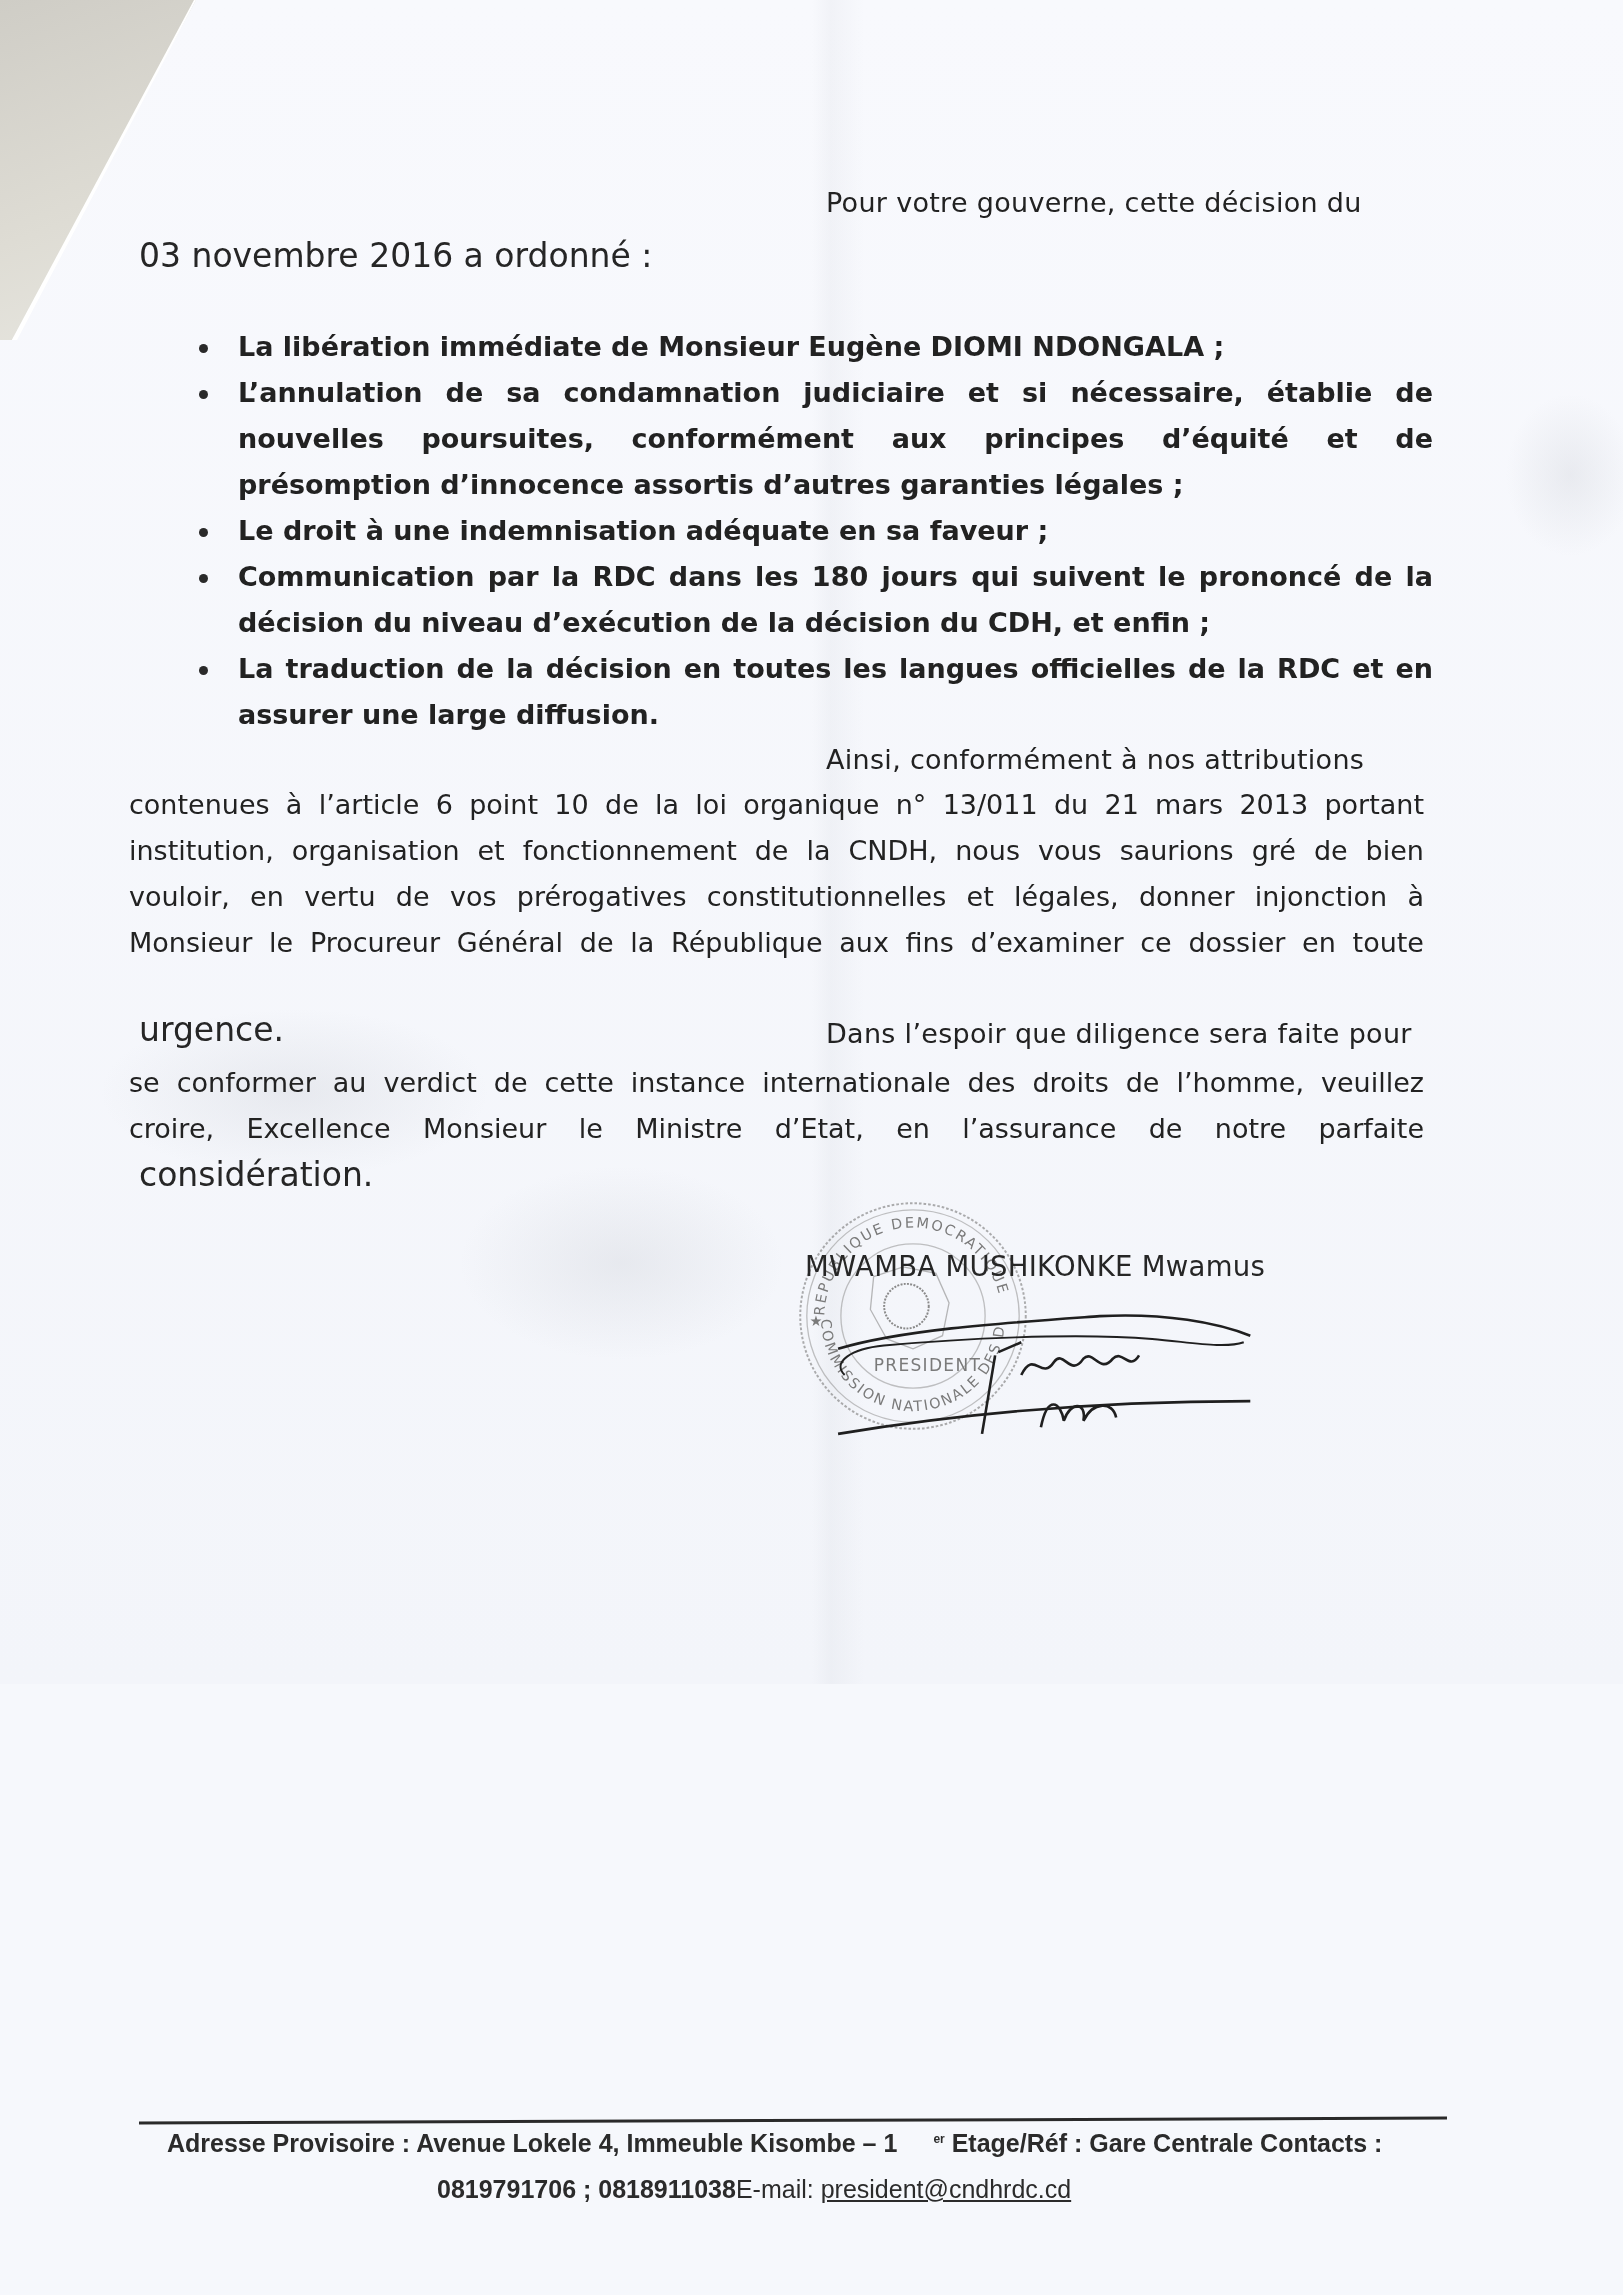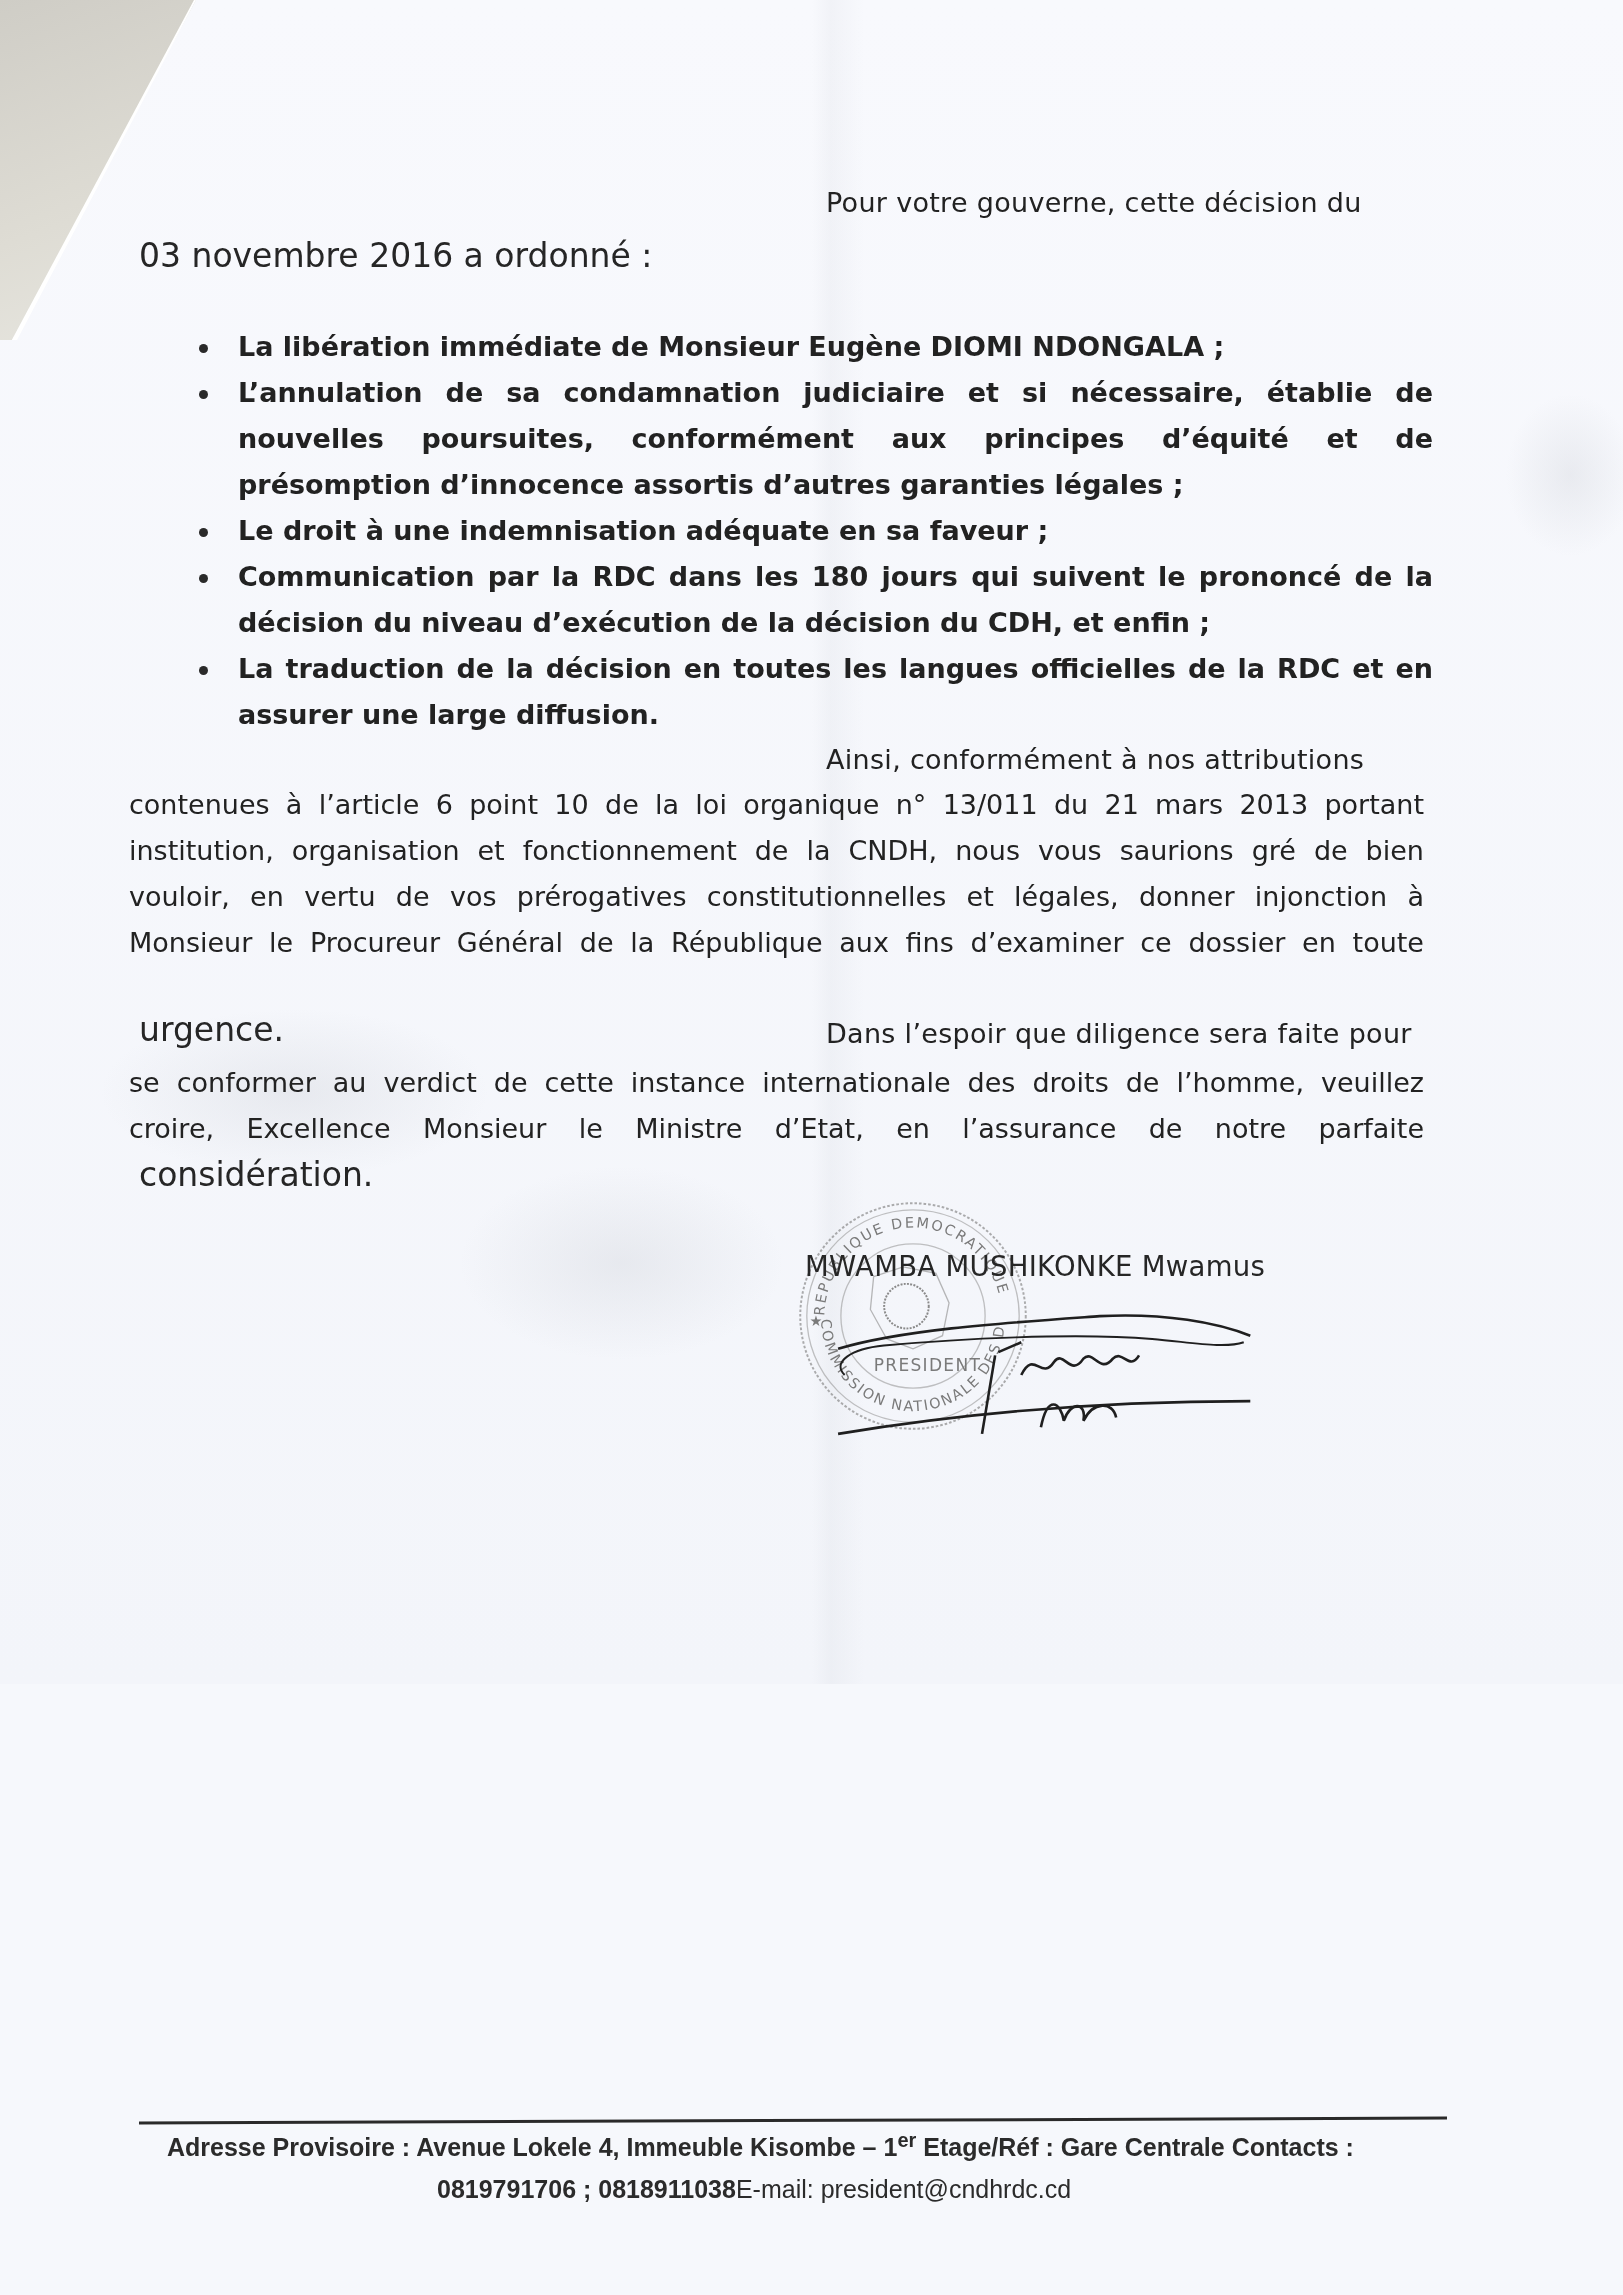--- a/index.html
+++ b/index.html
@@ -53,22 +53,22 @@
       transform: rotate(-0.22deg);
     }
     .footer-line1 {
       position: absolute; left: 167px; top: 2129px; font-size: 25px; font-weight: bold; color: #2b2b2b;
       font-family: "Liberation Sans", sans-serif;
     }
     .footer-line2 {
       position: absolute; left: 437px; top: 2175px; font-size: 25px; color: #2b2b2b;
       font-family: "Liberation Sans", sans-serif;
     }
-    .email-link { font-weight: normal; color: #2b2b2b; text-align: center; }
-    sup { font-size: 20px; }
+    .email-link { font-weight: normal; text-decoration: underline; color: #2b2b2b; text-align: center; }
+    sup { font-size: 12px; margin-left: 36px; }
     .smudge {
       position: absolute; border-radius: 50%;
       background: radial-gradient(ellipse at center, rgba(160,165,175,0.16) 0%, rgba(160,165,175,0) 70%);
     }
   </style>
 </head>
 <body>
 
 <div class="page">
 

